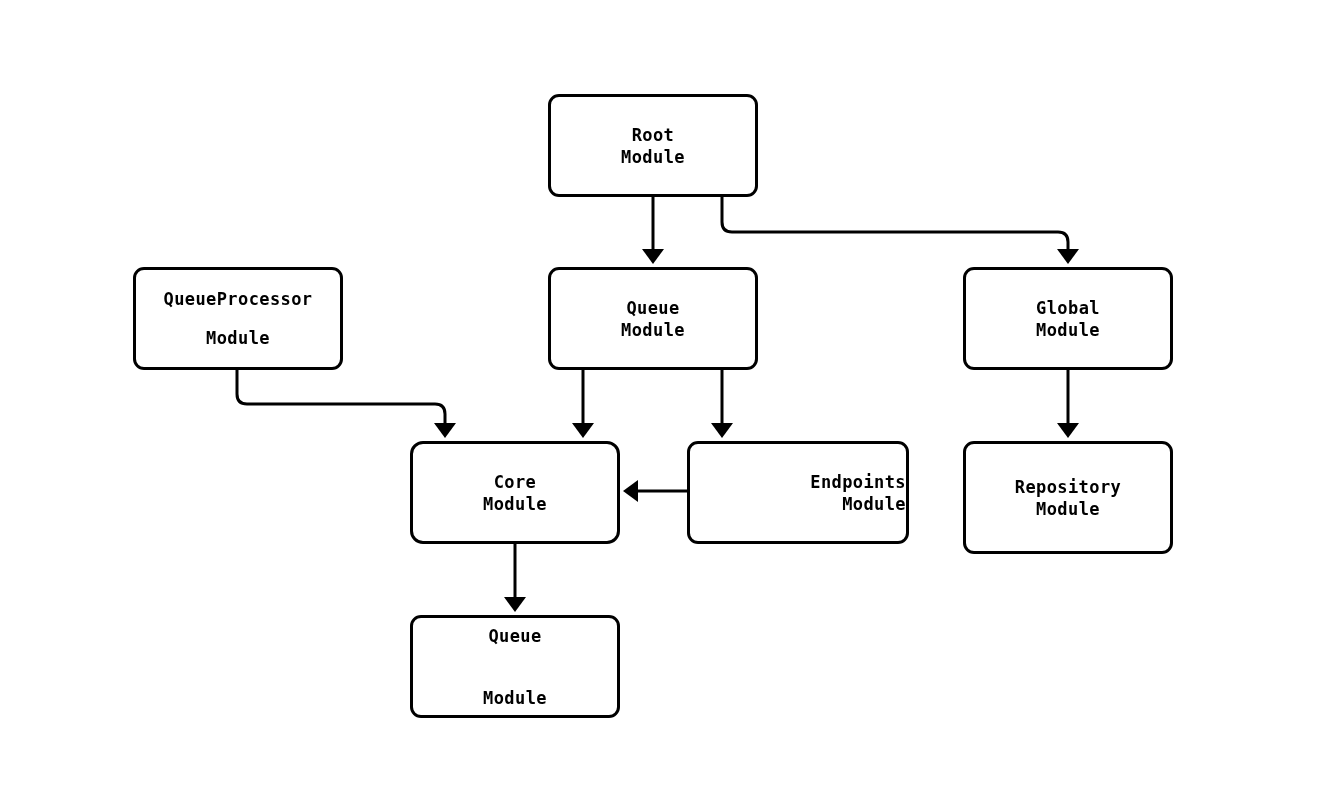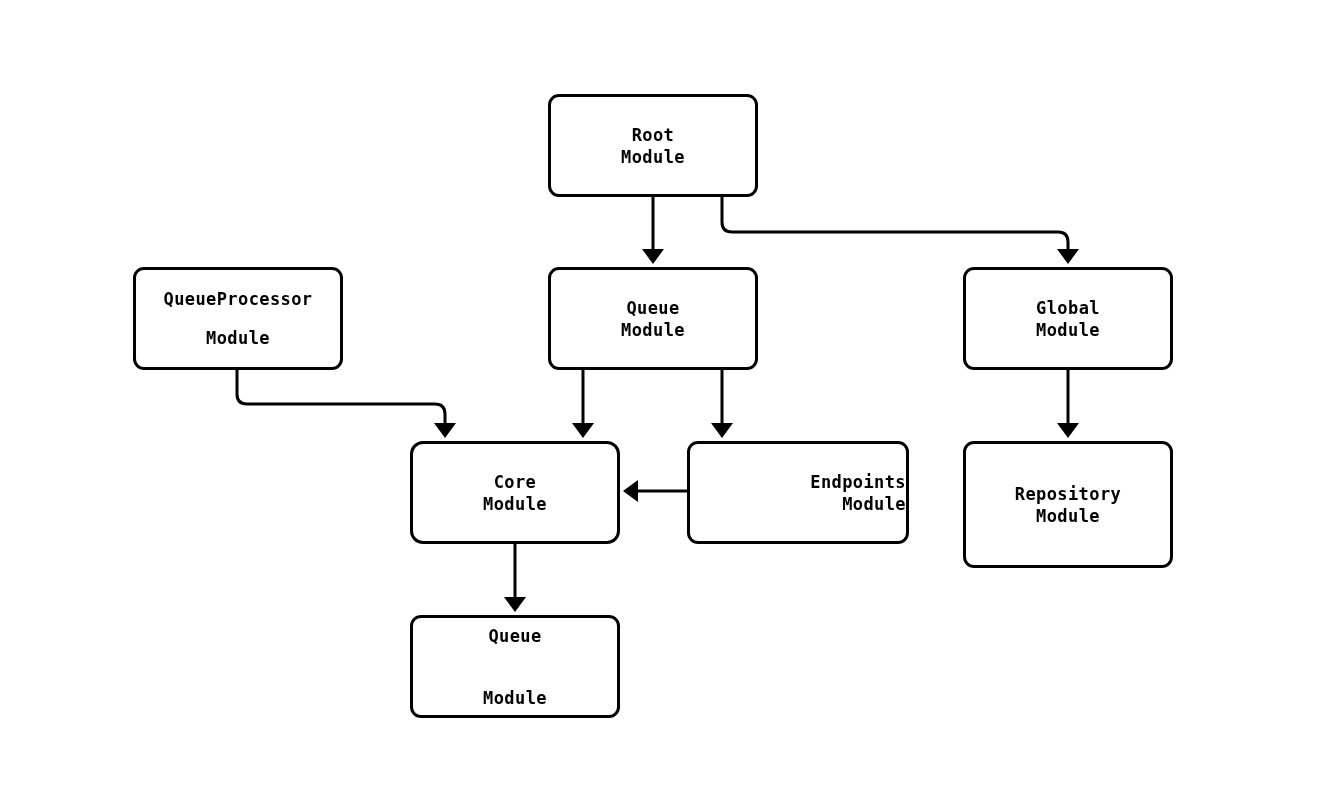--- a/index.html
+++ b/index.html
@@ -94,21 +94,21 @@
   <div class="node" id="node-core" style="left: 410px; top: 441px; width: 210px; height: 103px; border-width: 3px; border-color: rgb(0, 0, 0); border-radius: 13px;">
     <span class="node-line">Core</span>
     <span class="node-line">Module</span>
   </div>
 
   <div class="node" id="node-endpoints" style="left: 687px; top: 441px; width: 222px; height: 103px; border-width: 3px; border-color: rgb(0, 0, 0); border-radius: 11px; align-items: flex-end;">
     <span class="node-line">Endpoints</span>
     <span class="node-line">Module</span>
   </div>
 
-  <div class="node" id="node-repository" style="left: 963px; top: 441px; width: 210px; height: 127px; border-width: 3px; border-color: rgb(0, 0, 0); border-radius: 11px;">
+  <div class="node" id="node-repository" style="left: 963px; top: 441px; width: 210px; height: 113px; border-width: 3px; border-color: rgb(0, 0, 0); border-radius: 11px;">
     <span class="node-line">Repository</span>
     <span class="node-line">Module</span>
   </div>
 
   <div class="node" id="node-queue" style="left: 410px; top: 615px; width: 210px; height: 103px; border-width: 3px; border-color: rgb(0, 0, 0); border-radius: 11px; gap: 40px;">
     <span class="node-line">Queue</span>
     <span class="node-line">Module</span>
   </div>
 
 </div>

